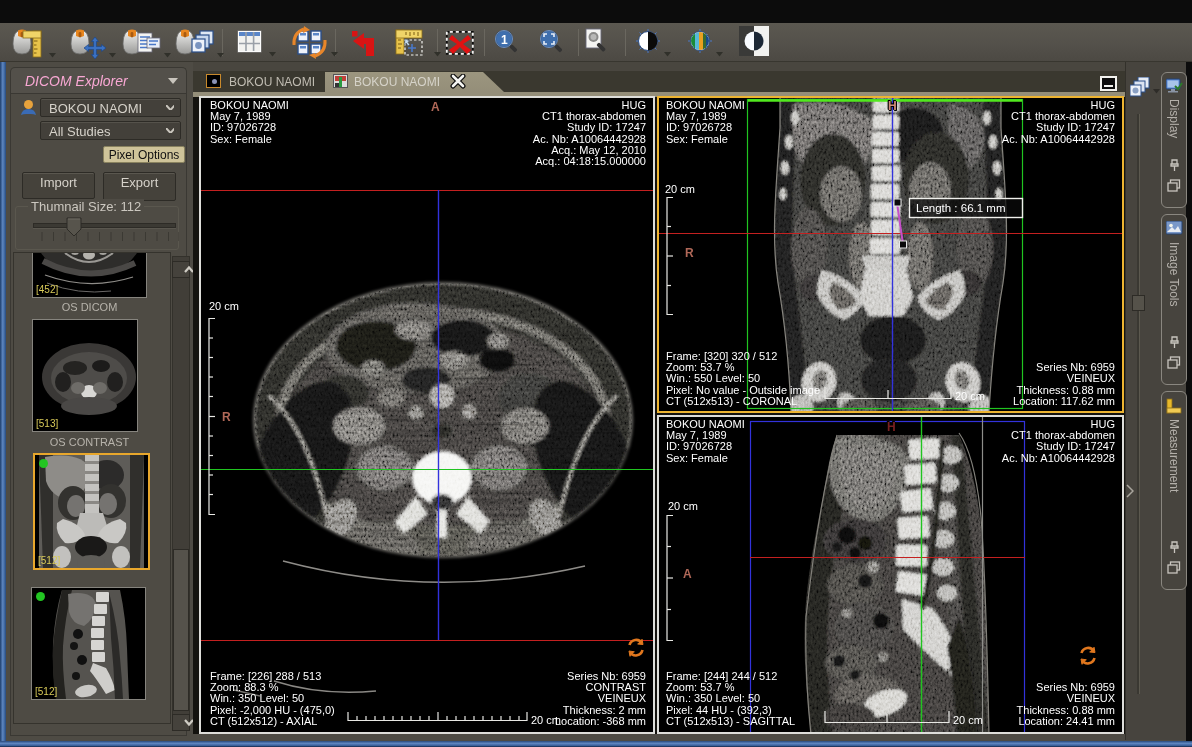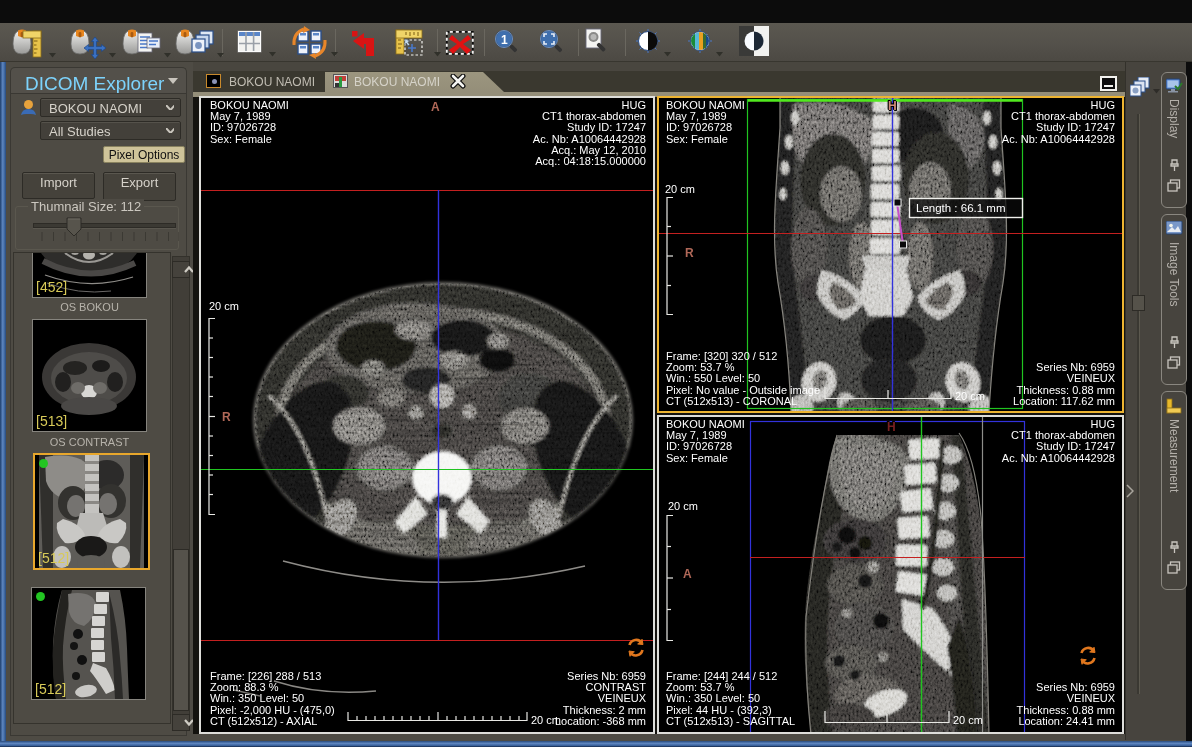--- a/index.html
+++ b/index.html
@@ -20,21 +20,21 @@
 
 .bluev { position:absolute; top:62px; height:679px; width:6px;
   background:linear-gradient(90deg,#1d3d6b,#5e86c0 45%,#446da6 70%,#27497c); }
 #blueb { position:absolute; left:0; top:741px; width:1192px; height:6px;
   background:linear-gradient(#27497c,#5e86c0 40%,#3a619b 75%,#122647); }
 
 
 #lpanel { position:absolute; left:6px; top:62px; width:187px; height:678px; background:#4e4b44; }
 #dicomtab { position:absolute; left:4px; top:5px; width:177px; height:26px; background:#53504a;
   border:1px solid #3a3833; border-bottom:none; border-radius:5px 5px 0 0; }
-#dicomtab .t { position:absolute; left:14px; top:5px; font-size:19px; color:#7dd3fc; }
+#dicomtab .t { position:absolute; left:14px; top:5px; font-size:14px; color:#f9a8d4;font-style:italic; }
 #lbody { position:absolute; left:4px; top:31px; width:177px; height:643px; border:1px solid #3a3833; background:#4e4b44;}
 .combo { position:absolute; left:34px; width:141px; height:19px; background:#43403a;
   border:1px solid #2d2b26; border-radius:2px; box-shadow:inset 0 1px 0 #55524b; }
 .combo .l { position:absolute; left:8px; top:2px; font-size:13px; color:#d6d2ca; }
 .chev { position:absolute; right:6px; top:6px; width:8px; height:5px; }
 .btn { position:absolute; background:#45423b; border:1px solid #2d2b26; border-radius:2px;
   box-shadow:inset 0 1px 0 #5a574f; color:#d6d2ca; font-size:13px; text-align:center; }
 #moreopt { position:absolute; background:#cfc49a; border:1px solid #89825f; border-radius:2px;
   color:#111; font-size:12px; text-align:center; }
 #grpbox { position:absolute; left:9px; top:144px; width:164px; height:44px;
@@ -44,21 +44,21 @@
 #thumbpanel { position:absolute; left:7px; top:190px; width:158px; height:472px;
   border:1px solid #35332d; background:#4e4b44; }
 
 
 .sbtn { position:absolute; left:166px; width:18px; height:17px; background:#45423c;
   border:1px solid #2d2b26; color:#cfccc4; font-size:11px; text-align:center; line-height:15px;}
 #strack { position:absolute; left:166px; top:194px; width:18px; height:475px; background:#413e38; border:1px solid #33312b;}
 #sthumb { position:absolute; left:167px; top:487px; width:16px; height:162px; background:#55524b; border:1px solid #2d2b26;}
 
 .thumblabel { position:absolute; font-size:11px; color:#b7b3ab; text-align:center; width:115px; }
-.tnum { position:absolute; left:3px; bottom:2px; font-size:14px; color:#d8ca58; }
+.tnum { position:absolute; left:3px; bottom:2px; font-size:10px; color:#d8ca58; }
 .gdot { position:absolute; left:4px; top:4px; width:9px; height:9px; border-radius:50%; background:#22c522; }
 
 
 #main { position:absolute; left:193px; top:62px; width:932px; height:672px; background:#14130f; }
 #tabbar { position:absolute; left:0; top:9px; width:932px; height:21px; background:#3a382f; }
 #topstrip { position:absolute; left:0; top:0; width:932px; height:9px; background:#49463f; }
 #tabstrip { position:absolute; left:0; top:30px; width:932px; height:5px; background:#948e79; }
 #tab2 { position:absolute; left:132px; top:1px; width:179px; height:20px;
   background:linear-gradient(#9c967f,#948e79); clip-path:polygon(0 0, 158px 0, 179px 100%, 0 100%); }
 .tabtxt { font-size:12px; color:#c0bcb2; }
@@ -307,22 +307,22 @@
           <path d="M10,8 Q56,32 102,10" stroke="#4a4846" stroke-width="6" fill="none"></path>
           <path d="M32,0 Q44,9 56,9 Q68,9 80,0" stroke="#9a9894" stroke-width="2" fill="none"></path>
           <ellipse cx="56" cy="2" rx="6" ry="4.5" fill="#b5b3ae"></ellipse>
           <ellipse cx="42" cy="-1" rx="4" ry="3" fill="#a5a39e"></ellipse>
           <ellipse cx="70" cy="-1" rx="4" ry="3" fill="#a5a39e"></ellipse>
           <path d="M12,22 Q56,38 100,24" stroke="#8e8c88" stroke-width="1.3" fill="none"></path>
           <path d="M14,30 Q45,42 78,38" stroke="#6a6866" stroke-width="1" fill="none"></path>
         </svg>
         <span class="tnum">[452]</span>
       </div>
-      <div class="thumblabel" style="left:18px;top:48px">OS BOKOU</div>
-      <div class="abs" style="left:18px;top:66px;width:115px;height:113px;background:#000;border:1px solid #86847e">
+      <div class="thumblabel" style="left:18px;top:48px">OS DICOM</div>
+      <div class="abs" style="left:18px;top:66px;width:106px;height:113px;background:#000;border:1px solid #86847e">
         <svg width="113" height="111" viewBox="0 0 113 111">
           <ellipse cx="56" cy="57" rx="47" ry="34" fill="#3a3836"></ellipse>
           <ellipse cx="56" cy="58" rx="38" ry="26" fill="#4e4c49"></ellipse>
           <ellipse cx="42" cy="48" rx="12" ry="7" fill="#242321"></ellipse>
           <ellipse cx="68" cy="46" rx="9" ry="6" fill="#1c1b1a"></ellipse>
           <ellipse cx="30" cy="62" rx="8" ry="10" fill="#21201f"></ellipse>
           <ellipse cx="82" cy="62" rx="8" ry="10" fill="#21201f"></ellipse>
           <ellipse cx="56" cy="72" rx="8" ry="7" fill="#d8d7d4"></ellipse>
           <ellipse cx="45" cy="68" rx="7" ry="6" fill="#6e6c68"></ellipse>
           <ellipse cx="67" cy="68" rx="7" ry="6" fill="#6e6c68"></ellipse>

